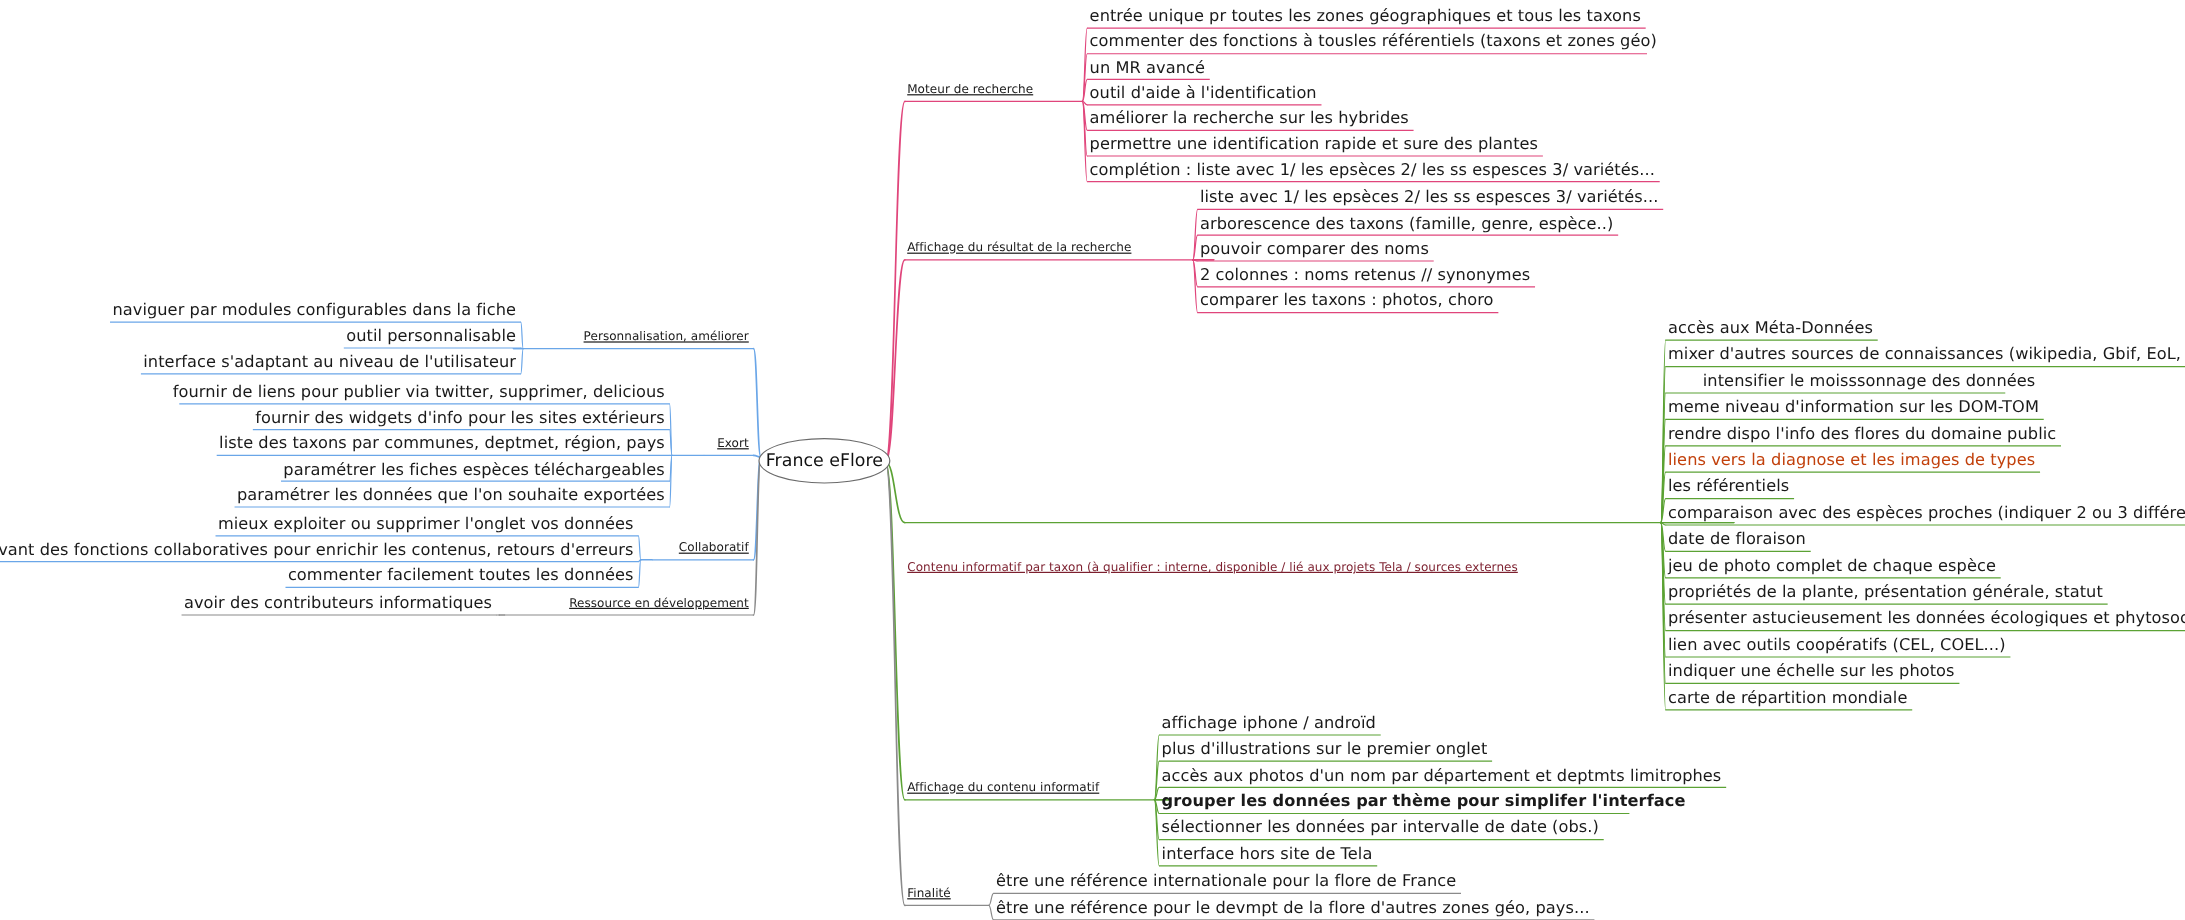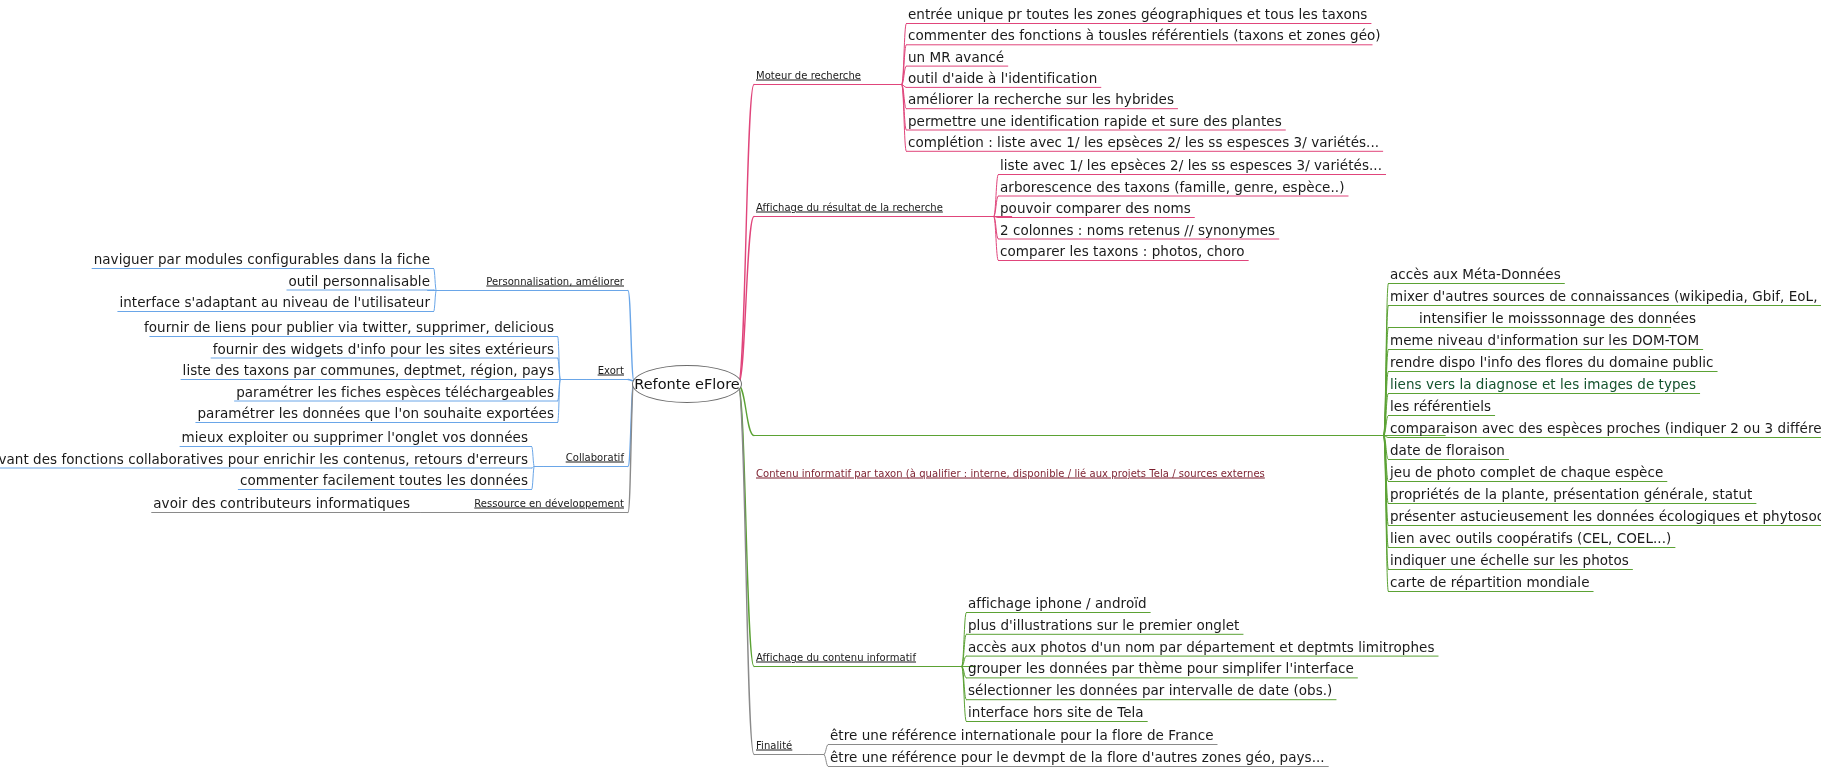--- a/index.html
+++ b/index.html
@@ -198,35 +198,35 @@
       <div class="node r" style="top: 186.5px; left: 1000px; color: rgb(26, 26, 26);">arborescence des taxons (famille, genre, espèce..)</div>
       <div class="node r" style="top: 208px; left: 1000px; color: rgb(26, 26, 26);">pouvoir comparer des noms</div>
       <div class="node r" style="top: 229.5px; left: 1000px; color: rgb(26, 26, 26);">2 colonnes : noms retenus // synonymes</div>
       <div class="node r" style="top: 251px; left: 1000px; color: rgb(26, 26, 26);">comparer les taxons : photos, choro</div>
       <div class="node r branch-label" style="top: 426px; left: 756px; color: rgb(124, 31, 46); margin-top: 47px;">Contenu informatif par taxon (à qualifier : interne, disponible / lié aux projets Tela / sources externes</div>
       <div class="node r" style="top: 274px; left: 1390px; color: rgb(26, 26, 26);">accès aux Méta-Données</div>
       <div class="node r" style="top: 296px; left: 1390px; color: rgb(26, 26, 26);">mixer d'autres sources de connaissances (wikipedia, Gbif, EoL, MNHN...)</div>
       <div class="node r" style="top: 318px; left: 1390px; color: rgb(26, 26, 26); margin-left: 29px;">intensifier le moisssonnage des données</div>
       <div class="node r" style="top: 340px; left: 1390px; color: rgb(26, 26, 26);">meme niveau d'information sur les DOM-TOM</div>
       <div class="node r" style="top: 362px; left: 1390px; color: rgb(26, 26, 26);">rendre dispo l'info des flores du domaine public</div>
-      <div class="node r" style="top: 384px; left: 1390px; color: #14532d;">liens vers la diagnose et les images de types</div>
+      <div class="node r" style="top: 384px; left: 1390px; color: #c2410c;">liens vers la diagnose et les images de types</div>
       <div class="node r" style="top: 406px; left: 1390px; color: rgb(26, 26, 26);">les référentiels</div>
       <div class="node r" style="top: 428px; left: 1390px; color: rgb(26, 26, 26);">comparaison avec des espèces proches (indiquer 2 ou 3 différences)</div>
       <div class="node r" style="top: 450px; left: 1390px; color: rgb(26, 26, 26);">date de floraison</div>
       <div class="node r" style="top: 472px; left: 1390px; color: rgb(26, 26, 26);">jeu de photo complet de chaque espèce</div>
       <div class="node r" style="top: 494px; left: 1390px; color: rgb(26, 26, 26);">propriétés de la plante, présentation générale, statut</div>
       <div class="node r" style="top: 516px; left: 1390px; color: rgb(26, 26, 26);">présenter astucieusement les données écologiques et phytosocio</div>
       <div class="node r" style="top: 538px; left: 1390px; color: rgb(26, 26, 26);">lien avec outils coopératifs (CEL, COEL...)</div>
       <div class="node r" style="top: 560px; left: 1390px; color: rgb(26, 26, 26);">indiquer une échelle sur les photos</div>
       <div class="node r" style="top: 582px; left: 1390px; color: rgb(26, 26, 26);">carte de répartition mondiale</div>
       <div class="node r branch-label" style="top: 657px; left: 756px; color: rgb(26, 26, 26);">Affichage du contenu informatif</div>
       <div class="node r" style="top: 603px; left: 968px; color: rgb(26, 26, 26);">affichage iphone / androïd</div>
       <div class="node r" style="top: 624.8px; left: 968px; color: rgb(26, 26, 26);">plus d'illustrations sur le premier onglet</div>
       <div class="node r" style="top: 646.6px; left: 968px; color: rgb(26, 26, 26);">accès aux photos d'un nom par département et deptmts limitrophes</div>
-      <div class="node r" style="top: 668.4px; left: 968px; color: rgb(26, 26, 26);">grouper les données par thème pour simplifer l'interface</div>
+      <div class="node r" style="top: 668.4px; left: 968px; color: rgb(26, 26, 26); font-weight: bold;">grouper les données par thème pour simplifer l'interface</div>
       <div class="node r" style="top: 690.2px; left: 968px; color: rgb(26, 26, 26);">sélectionner les données par intervalle de date (obs.)</div>
       <div class="node r" style="top: 712px; left: 968px; color: rgb(26, 26, 26);">interface hors site de Tela</div>
       <div class="node r branch-label" style="top: 745px; left: 756px; color: rgb(26, 26, 26);">Finalité</div>
       <div class="node r" style="top: 735px; left: 830px; color: rgb(26, 26, 26);">être une référence internationale pour la flore de France</div>
       <div class="node r" style="top: 757px; left: 830px; color: rgb(26, 26, 26);">être une référence pour le devmpt de la flore d'autres zones géo, pays...</div>
       <div class="node l branch-label" style="top: 281px; right: 1197px; text-align: right; color: rgb(26, 26, 26);">Personnalisation, améliorer</div>
       <div class="node l" style="top: 259px; right: 1391px; text-align: right; color: rgb(26, 26, 26);">naviguer par modules configurables dans la fiche</div>
       <div class="node l" style="top: 280.5px; right: 1391px; text-align: right; color: rgb(26, 26, 26);">outil personnalisable</div>
       <div class="node l" style="top: 302px; right: 1391px; text-align: right; color: rgb(26, 26, 26);">interface s'adaptant au niveau de l'utilisateur</div>
       <div class="node l branch-label" style="top: 370px; right: 1197px; text-align: right; color: rgb(26, 26, 26);">Exort</div>
@@ -236,15 +236,15 @@
       <div class="node l" style="top: 391.5px; right: 1267px; text-align: right; color: rgb(26, 26, 26);">paramétrer les fiches espèces téléchargeables</div>
       <div class="node l" style="top: 413px; right: 1267px; text-align: right; color: rgb(26, 26, 26);">paramétrer les données que l'on souhaite exportées</div>
       <div class="node l branch-label" style="top: 457px; right: 1197px; text-align: right; color: rgb(26, 26, 26);">Collaboratif</div>
       <div class="node l" style="top: 437px; right: 1293px; text-align: right; color: rgb(26, 26, 26);">mieux exploiter ou supprimer l'onglet vos données</div>
       <div class="node l" style="top: 458.5px; right: 1293px; text-align: right; color: rgb(26, 26, 26);">mise en avant des fonctions collaboratives pour enrichir les contenus, retours d'erreurs</div>
       <div class="node l" style="top: 480px; right: 1293px; text-align: right; color: rgb(26, 26, 26);">commenter facilement toutes les données</div>
       <div class="node l branch-label" style="top: 503px; right: 1197px; text-align: right; color: rgb(26, 26, 26);">Ressource en développement</div>
       <div class="node l" style="top: 503px; right: 1411px; text-align: right; color: rgb(26, 26, 26);">avoir des contributeurs informatiques</div>
     </div>
   <div class="central" id="central-node" style="left: 632px; top: 365px; width: 108px; height: 36px;">
-    <span>Refonte eFlore</span>
+    <span>France eFlore</span>
   </div>
 </div>
 
 </body></html>

